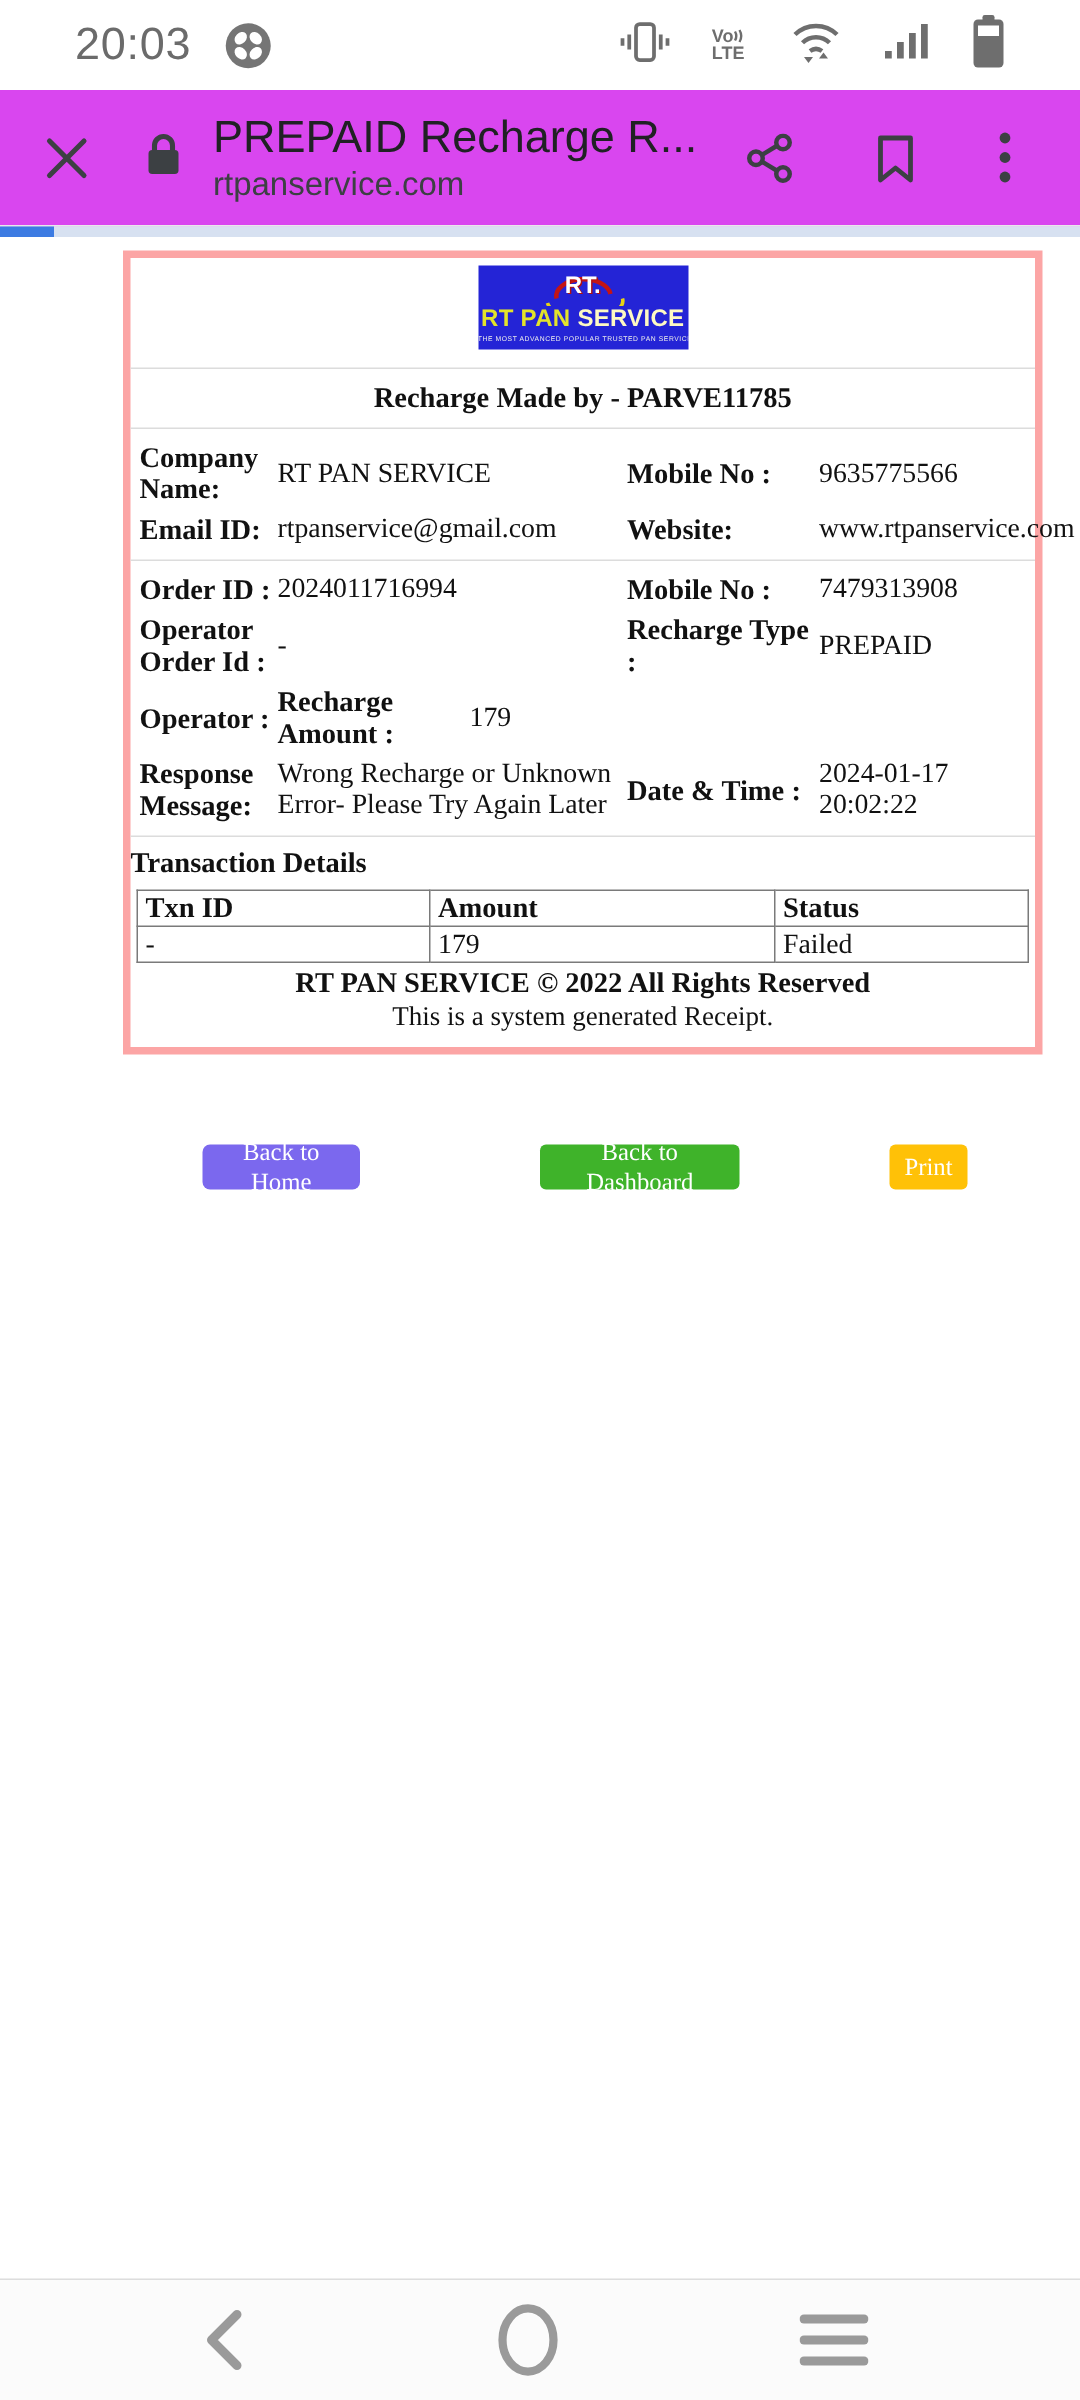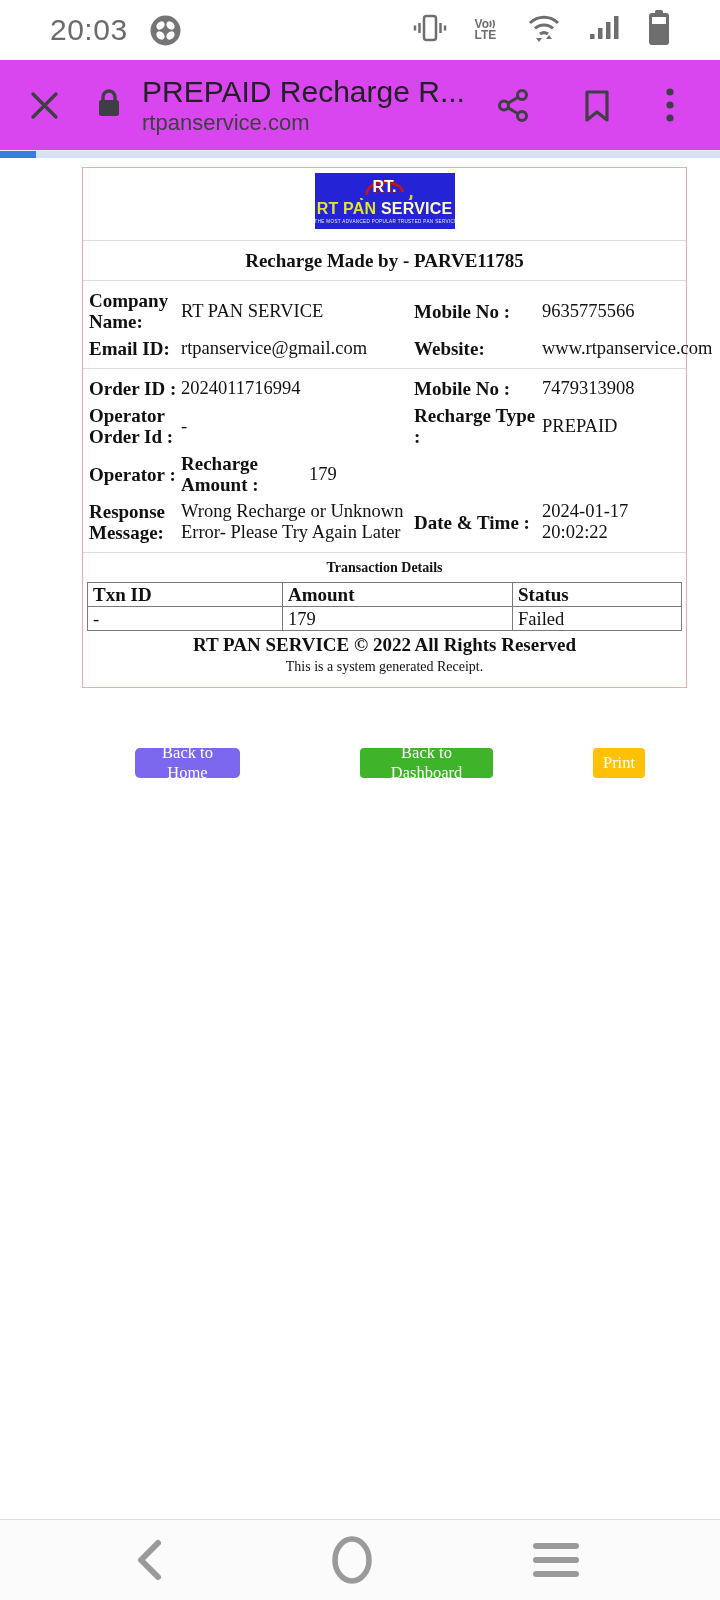--- a/index.html
+++ b/index.html
@@ -28,21 +28,21 @@
   .lock-wrap{margin-left:37px;}
   .title-block{margin-left:21px;flex:1;overflow:hidden;}
   .page-title{font-size:30px;color:#202124;line-height:36px;white-space:nowrap;}
   .page-url{font-size:22px;color:#3C4043;line-height:26px;}
   .hdr-right{display:flex;align-items:center;gap:56px;padding-right:46px;}
   
   .progress{height:7px;background:#D7E1F1;position:relative;}
   .progress-fill{position:absolute;left:0;top:0;bottom:0;width:36px;background:#3C7BE2;}
   
   .receipt{
-    width:603px;margin:9px 12px 0 82px;border:1px solid #fca5a5;background:#fff;
+    width:603px;margin:9px 12px 0 82px;border:5px solid #fca5a5;background:#fff;
     font-family:"Liberation Serif","DejaVu Serif",serif;color:#111;
   }
   .logo-wrap{padding:5px 0 7px;text-align:center;border-bottom:1px solid #DCDCDC;}
   .logo{display:inline-block;width:140px;height:56px;background:#2424D6;overflow:hidden;text-align:center;}
   .emblem{position:relative;width:64px;height:25px;margin:2px auto 0;}
   .emblem svg{position:absolute;left:0;top:0;}
   .emblem .rt-text{
     position:absolute;left:0;right:0;top:3px;color:#fff;font-weight:bold;
     font-size:16px;font-family:"Liberation Sans",sans-serif;
     text-shadow:1px 1px 0 #B01010;letter-spacing:0;
@@ -59,33 +59,33 @@
   }
   .info-section{padding:6px 0 6px;border-bottom:1px solid #DCDCDC;}
   .info-row{display:flex;align-items:center;padding:3px 0 3px 6px;}
   .cell{line-height:21px;}
   .lbl{font-weight:bold;font-size:19px;}
   .val{font-size:18.5px;}
   .c1{width:92px;flex:none;}
   .c2{width:233px;flex:none;padding-right:6px;box-sizing:border-box;}
   .c3{width:128px;flex:none;}
   .c4{flex:1;padding-right:2px;}
-  .txn-title{text-align:center;font-weight:bold;font-size:14px;padding:7px 0 6px;}
+  .txn-title{text-align:left;font-weight:bold;font-size:19px;padding:7px 0 6px;}
   .txn-table{
     width:595px;margin:0 auto 0;border-collapse:collapse;
     font-family:"Liberation Serif","DejaVu Serif",serif;
   }
   .txn-table th,.txn-table td{
     border:1px solid #7A7A7A;padding:0 5px;height:23px;text-align:left;
     font-size:19px;line-height:22px;
   }
   .txn-table th{font-weight:bold;}
   .txn-table td{font-size:18.5px;font-weight:normal;}
   .footer-bold{text-align:center;font-weight:bold;font-size:19px;padding-top:3px;line-height:22px;}
-  .footer-normal{text-align:center;font-size:14px;padding:0 0 10px;line-height:21px;}
+  .footer-normal{text-align:center;font-size:18px;padding:0 0 10px;line-height:21px;}
   
   .btn-row{position:relative;height:110px;}
   .action-btn{
     position:absolute;top:60px;height:30px;border:none;color:#fff;cursor:pointer;
     font-family:"Liberation Serif","DejaVu Serif",serif;font-size:16.5px;
     display:flex;align-items:center;justify-content:center;box-sizing:border-box;
     padding:0 11px;
   }
   .btn-home{left:135px;width:105px;background:#7B68EE;border-radius:5px;}
   .btn-dash{left:360px;width:133px;background:#3FB32A;border-radius:4px;}

